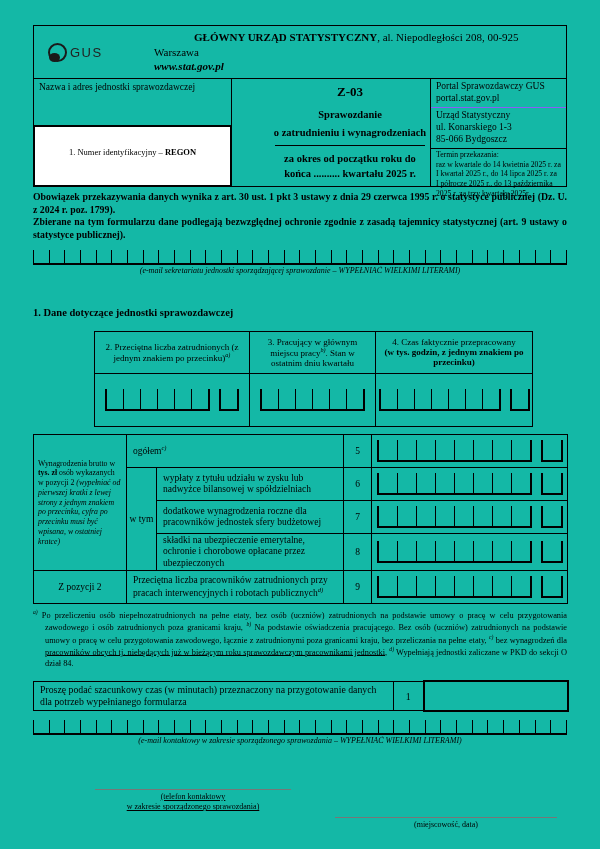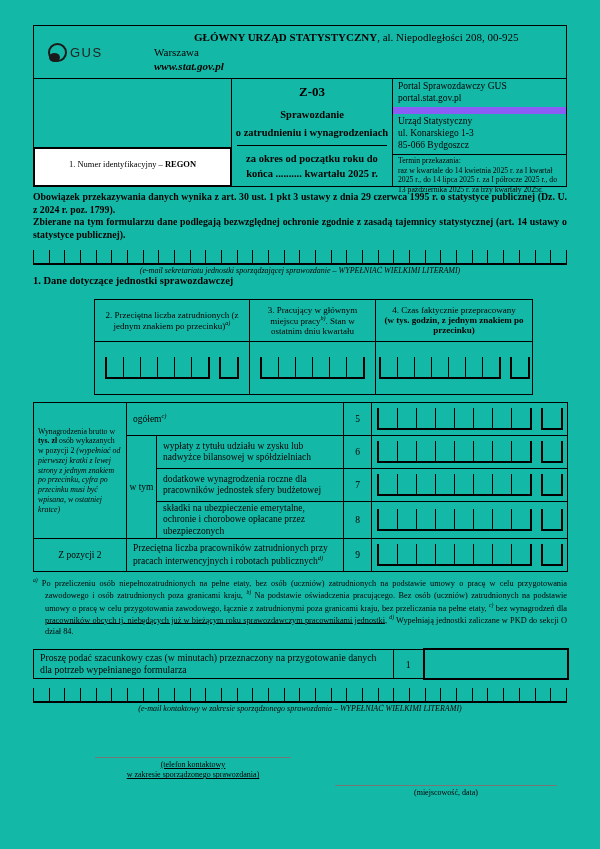--- a/index.html
+++ b/index.html
@@ -14,49 +14,49 @@
   .gus-ring{position:relative;width:15px;height:15px;border:2px solid #1a1a1a;border-radius:50%;margin-right:3px;}
   .gus-ring::after{content:"";position:absolute;left:-1px;bottom:-2px;width:11px;height:9px;background:#1a1a1a;border-radius:50%;}
   .gus-word{font-family:"Liberation Sans","DejaVu Sans",sans-serif;font-size:13px;letter-spacing:1.5px;color:#222;}
   .hdr-text{font-size:11px;line-height:1.35;}
   .hdr-text .org{font-weight:bold;margin-left:40px;}
   .hdr-text .site{font-weight:bold;font-style:italic;}
 
   .info-row{display:flex;height:107px;}
   .col-left{width:197px;border-right:1.2px solid #000;position:relative;flex:0 0 auto;}
   .col-left .unit-label{font-size:9.5px;padding:3px 5px;}
-  .regon-box{position:absolute;left:-1px;right:-1px;bottom:-1px;height:40px;border:2px solid #000;background:#fff;
-             font-size:8.5px;text-align:center;padding-top:10px;box-sizing:border-box;}
-  .col-mid{width:160px;border-right:1.2px solid #000;text-align:center;padding-top:5px;flex:0 0 auto;}
+  .regon-box{position:absolute;left:-1px;right:-1px;bottom:-1px;height:62px;border:2px solid #000;background:#fff;
+             font-size:8.5px;text-align:center;padding-top:20px;box-sizing:border-box;}
+  .col-mid{width:160px;border-right:1.2px solid #000;text-align:center;padding-top:5px;flex:0 0 auto;margin-left:38px;}
   .z03{font-size:13px;font-weight:bold;margin-bottom:9px;}
   .mid-t{font-size:10.5px;font-weight:bold;margin-bottom:7px;}
   .mid-rule{border-top:1.6px solid #000;margin:2px 5px 5px 5px;}
   .period{font-size:10.5px;font-weight:bold;line-height:1.45;}
   .col-right{flex:1;display:flex;flex-direction:column;font-size:9.5px;}
-  .cell-portal{border-bottom:7px solid #8b5cf6;padding:1px 5px 2px;line-height:1.3;}
+  .cell-portal{border-bottom:1px solid #8b5cf6;padding:1px 5px 2px;line-height:1.3;}
   .cell-office{border-bottom:1px solid #000;padding:1px 5px 2px;line-height:1.3;flex:1;}
   .cell-termin{padding:1px 5px 2px;font-size:7.7px;line-height:1.28;}
 
   
   .legal{font-weight:bold;font-size:9.8px;line-height:1.3;text-align:justify;margin-top:4px;}
   .legal p{margin:0;}
 
   
   .comb{display:inline-flex;gap:9px;align-items:flex-end;}
   .comb-group,.comb-single{display:flex;align-items:stretch;height:20px;
       border-left:2.5px solid #000;border-right:2.5px solid #000;border-bottom:2.5px solid #000;}
   .comb-cell{width:16px;}
   .comb-cell + .comb-cell{border-left:1px solid #000;}
   .comb-wide .comb-cell{width:18px;}
   .comb-email{display:flex;margin-top:8px;}
   .comb-email .comb-group{flex:1;height:13px;border-left-width:1.5px;border-right-width:1.5px;border-bottom-width:2px;}
   .comb-email .comb-cell{flex:1 1 0;width:auto;}
   .caption{font-style:italic;font-size:8px;text-align:center;margin-top:1px;}
 
-  .sec-title{font-weight:bold;font-size:10.5px;margin-top:0;}
+  .sec-title{font-weight:bold;font-size:10.5px;margin-top:32px;}
 
   
   .stats-table{border-collapse:collapse;margin:13px 0 0 61px;}
   .stats-table td{border:1px solid #000;font-size:9px;text-align:center;vertical-align:middle;padding:5px 4px;}
   .stats-table .c2{width:146px;} .stats-table .c3{width:117px;} .stats-table .c4{width:148px;}
   .stats-table .comb-row td{height:48px;padding:2px;}
   .b{font-weight:bold;}
   sup{font-size:68%;font-style:italic;}
 
   
@@ -104,20 +104,21 @@
           <span class="gus-word">GUS</span>
         </div>
         <div class="hdr-text">
           <div><span class="org">GŁÓWNY URZĄD STATYSTYCZNY</span><span>, al. Niepodległości 208, 00-925 Warszawa</span></div>
           <div class="site">www.stat.gov.pl</div>
         </div>
       </div>
 
       <div class="info-row">
         <div class="col-left">
+          <div class="unit-label">Nazwa i adres jednostki sprawozdawczej</div>
           <div class="regon-box">
             <span>1.  Numer identyfikacyjny – </span><span class="b">REGON</span>
           </div>
         </div>
         <div class="col-mid">
           <div class="z03">Z-03</div>
           <div class="mid-t">Sprawozdanie</div>
           <div class="mid-t">o zatrudnieniu i wynagrodzeniach</div>
           <div class="mid-rule"></div>
           <div class="period">
@@ -138,21 +139,21 @@
           <div class="cell-termin">
             <div>Termin przekazania:</div>
             <div>raz w kwartale do 14 kwietnia 2025 r. za I kwartał 2025 r., do 14 lipca 2025 r. za I półrocze 2025 r., do 13 października 2025 r. za trzy kwartały 2025r.</div>
           </div>
         </div>
       </div>
     </div>
 
     <div class="legal">
       <p>Obowiązek przekazywania danych wynika z art. 30 ust. 1 pkt 3 ustawy z dnia 29 czerwca 1995 r. o statystyce publicznej (Dz. U. z 2024 r. poz. 1799).</p>
-      <p>Zbierane na tym formularzu dane podlegają bezwzględnej ochronie zgodnie z zasadą tajemnicy statystycznej (art. 14 ustawy o statystyce publicznej).</p>
+      <p>Zbierane na tym formularzu dane podlegają bezwzględnej ochronie zgodnie z zasadą tajemnicy statystycznej (art. 9 ustawy o statystyce publicznej).</p>
     </div>
 
     <div class="comb-email">
         <span class="comb-group">
           <span class="comb-cell"></span>
           <span class="comb-cell"></span>
           <span class="comb-cell"></span>
           <span class="comb-cell"></span>
           <span class="comb-cell"></span>
           <span class="comb-cell"></span>

